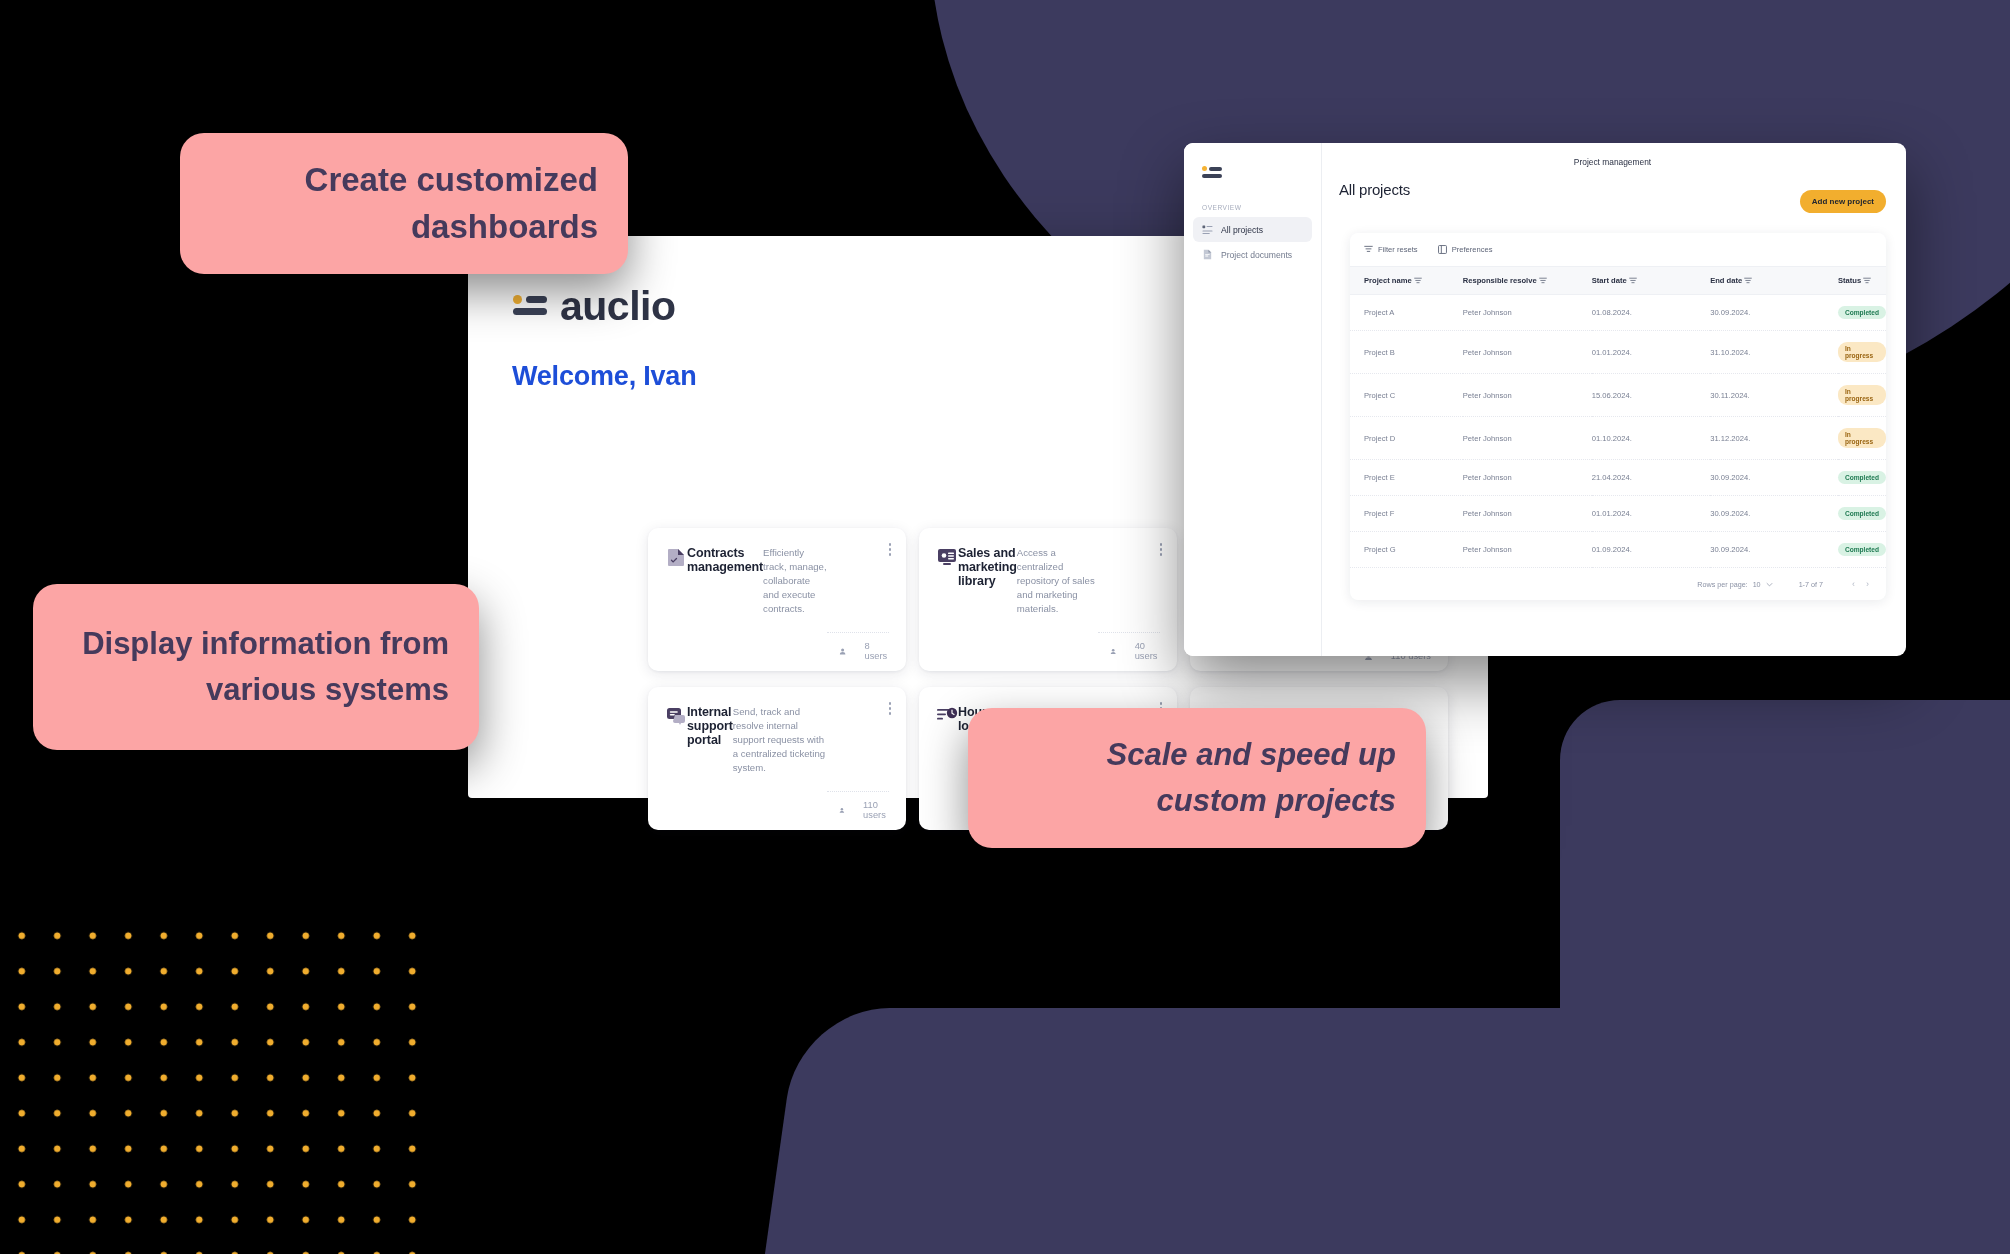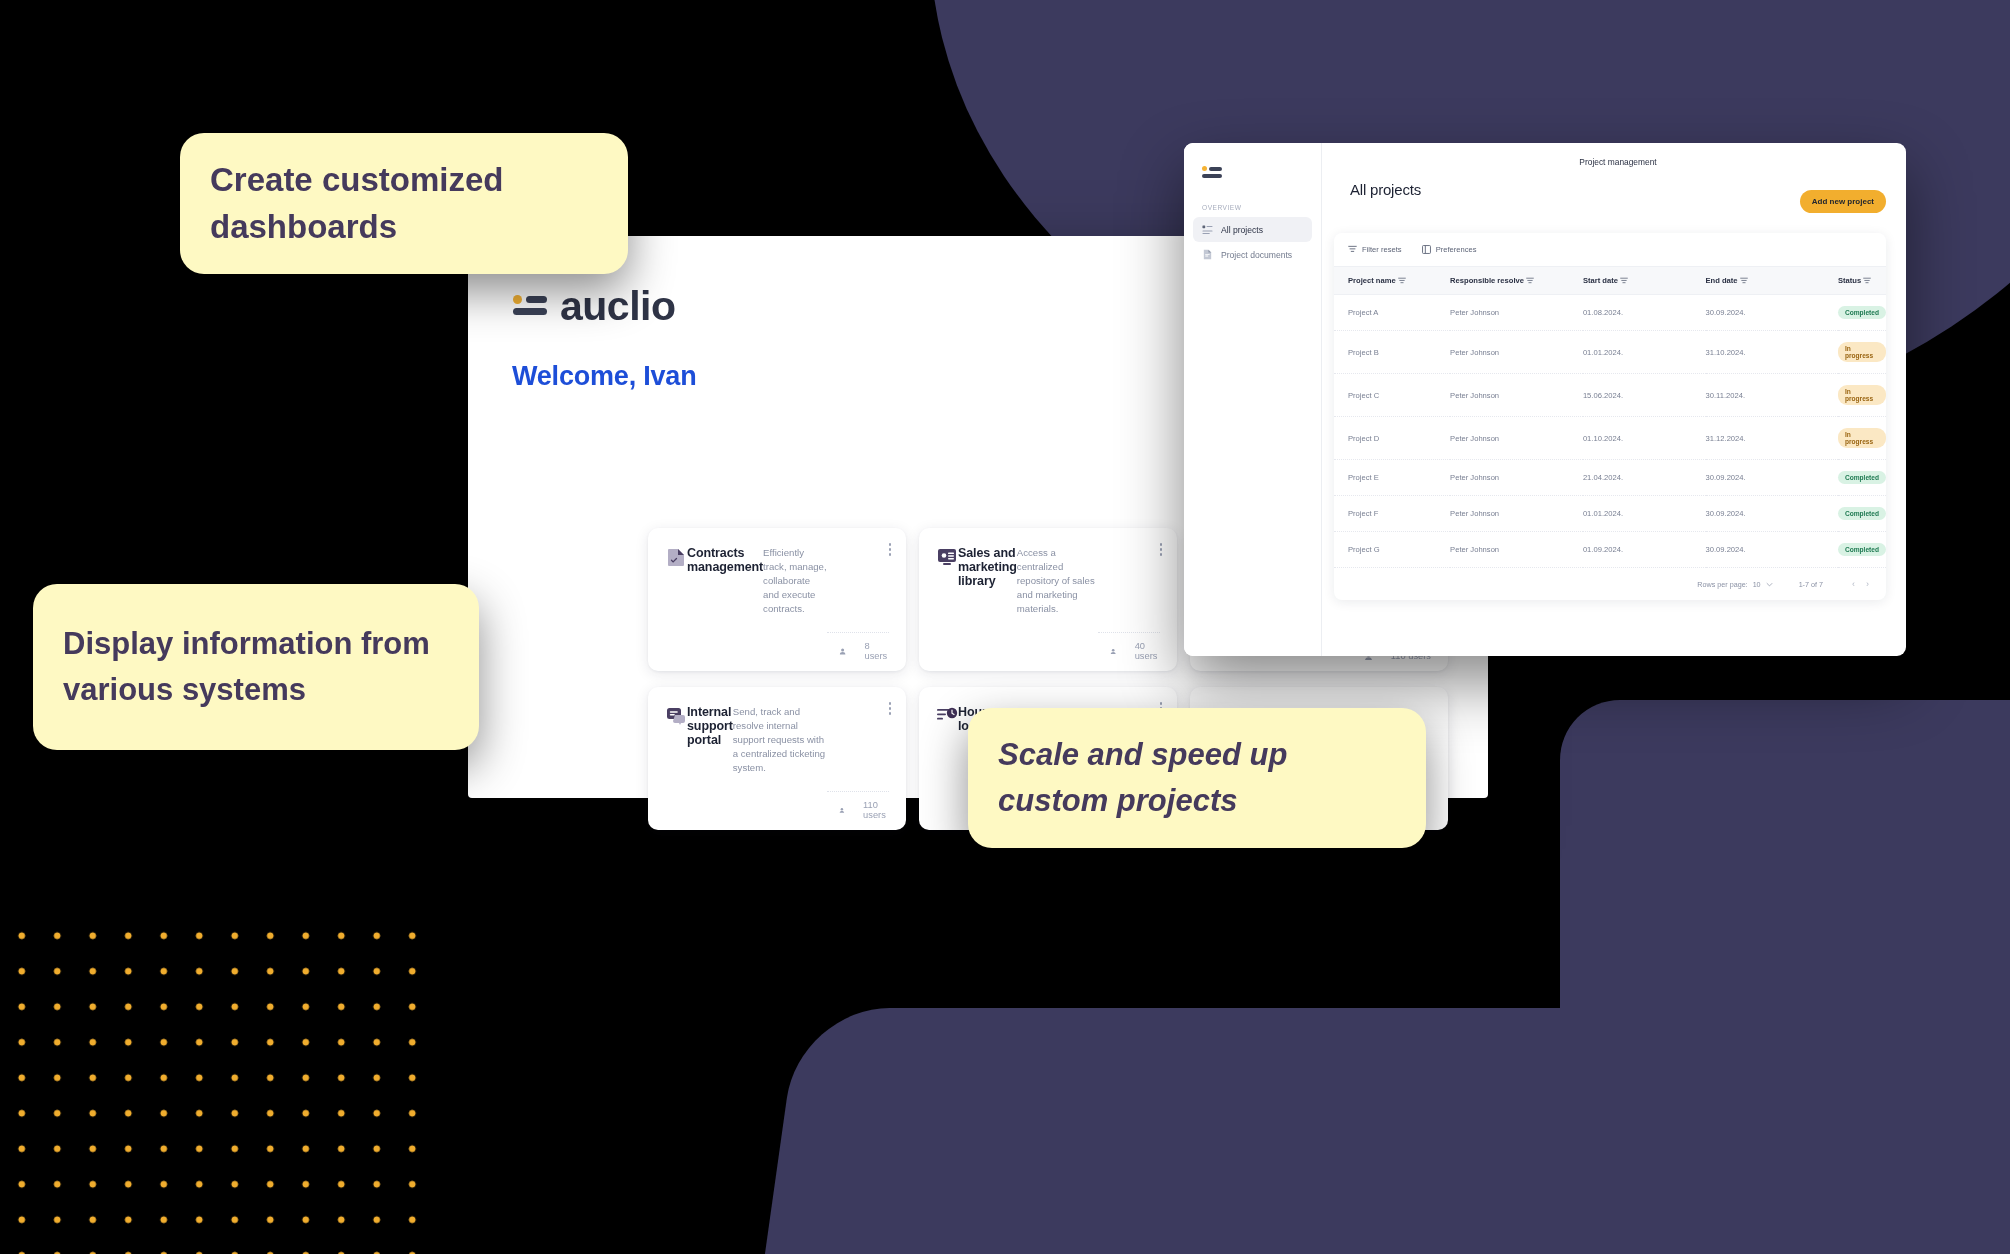--- a/index.html
+++ b/index.html
@@ -119,32 +119,32 @@
   .proj-side { width: 137px; flex: 0 0 137px; padding: 16px 9px 0 9px; background:#fff; }
   .side-logo { width: 20px; height: 20px; position: relative; margin: 5px 0 0 9px; }
   .side-logo .d { position:absolute; left:0; top:2px; width:5px; height:5px; border-radius:50%; background:#f5b335; }
   .side-logo .b1 { position:absolute; left:7px; top:3px; width:13px; height:4px; border-radius:2px; background:#3b4257; }
   .side-logo .b2 { position:absolute; left:0; top:10px; width:20px; height:4px; border-radius:2px; background:#3b4257; }
   .side-section { font-size: 6.6px; color:#a7adbd; letter-spacing: 0.5px; margin: 20px 0 6px 9px; }
   .side-item { display:flex; align-items:center; gap:8px; padding: 7px 9px; border-radius: 6px; font-size: 8.6px; color:#727a8d; }
   .side-item.active { background:#f0f1f5; color:#2b3144; font-weight: 400; }
   .side-ico { width: 11px; height: 11px; flex:0 0 auto; }
 
-  .proj-main { flex: 1 1 auto; border-left: 1px solid #eceef2; position: relative; padding: 14px 20px 0 28px; }
+  .proj-main { flex: 1 1 auto; border-left: 1px solid #eceef2; position: relative; padding: 14px 20px 0 17px; }
   .proj-topbar { text-align:center; font-size: 8.4px; color:#2b3144; margin-bottom: 14px; }
   .proj-h1 { font-size: 15px; font-weight: 400; color:#1d2233; letter-spacing:-0.2px; }
   .add-btn {
     position:absolute; right: 20px; top: 47px;
     background: #f2ae2e; color: #22262f;
     font-size: 8px; font-weight: 700;
     border: none; border-radius: 20px;
     padding: 7px 12px; cursor: pointer;
   }
   .table-card {
-    position: absolute; left: 12px; right: 20px; top: 90px;
+    position: absolute; left: 28px; right: 20px; top: 90px;
     background:#fff; border-radius: 8px;
     box-shadow: 0 2px 12px rgba(25,30,60,0.09);
     overflow: hidden;
   }
   .table-tools { display:flex; align-items:center; gap: 20px; padding: 12px 14px; font-size: 7.6px; color:#5d6477; }
   .tool { display:flex; align-items:center; gap:5px; cursor:pointer; }
   thead th {
     background:#f7f8fa; text-align:left;
     font-size: 7.6px; font-weight: 700; color:#2b3144;
     padding: 9px 0 9px 0; border-top:1px solid #eef0f4; border-bottom:1px solid #eef0f4;
@@ -163,25 +163,25 @@
   .badge { display:inline-block; font-size: 6.6px; font-weight: 700; border-radius: 9px; padding: 3px 7px; }
   .badge.completed { background:#d9f2e4; color:#1f7a52; }
   .badge.progress  { background:#fbe8c4; color:#9a6512; }
   .pager { display:flex; align-items:center; justify-content:flex-end; gap: 26px; padding: 11px 14px; font-size: 7.2px; color:#8a91a4; }
   .pager .grp { display:flex; align-items:center; gap:5px; }
   .pg-arrow { color:#b3b9c6; font-size: 9px; cursor:pointer; padding: 0 3px; }
 
   
   .callout {
     position: absolute;
-    background: #fef9c3;
+    background: #fca5a5;
     border-radius: 24px;
     color: #453a5c;
     font-weight: 700;
-    text-align: left;
+    text-align: right;
     display: flex; align-items: center; justify-content: center;
     box-shadow: 0 18px 46px rgba(0,0,0,0.45);
     padding: 0 30px;
   }
   #callout-1 { left: 180px; top: 133px; width: 448px; height: 141px; font-size: 33px; line-height: 1.42; }
   #callout-2 { left: 33px; top: 584px; width: 446px; height: 166px; font-size: 31px; line-height: 1.5; }
   #callout-3 { left: 968px; top: 708px; width: 458px; height: 140px; font-size: 31px; line-height: 1.47; font-style: italic; }
 </style>
 </head>
 <body>

